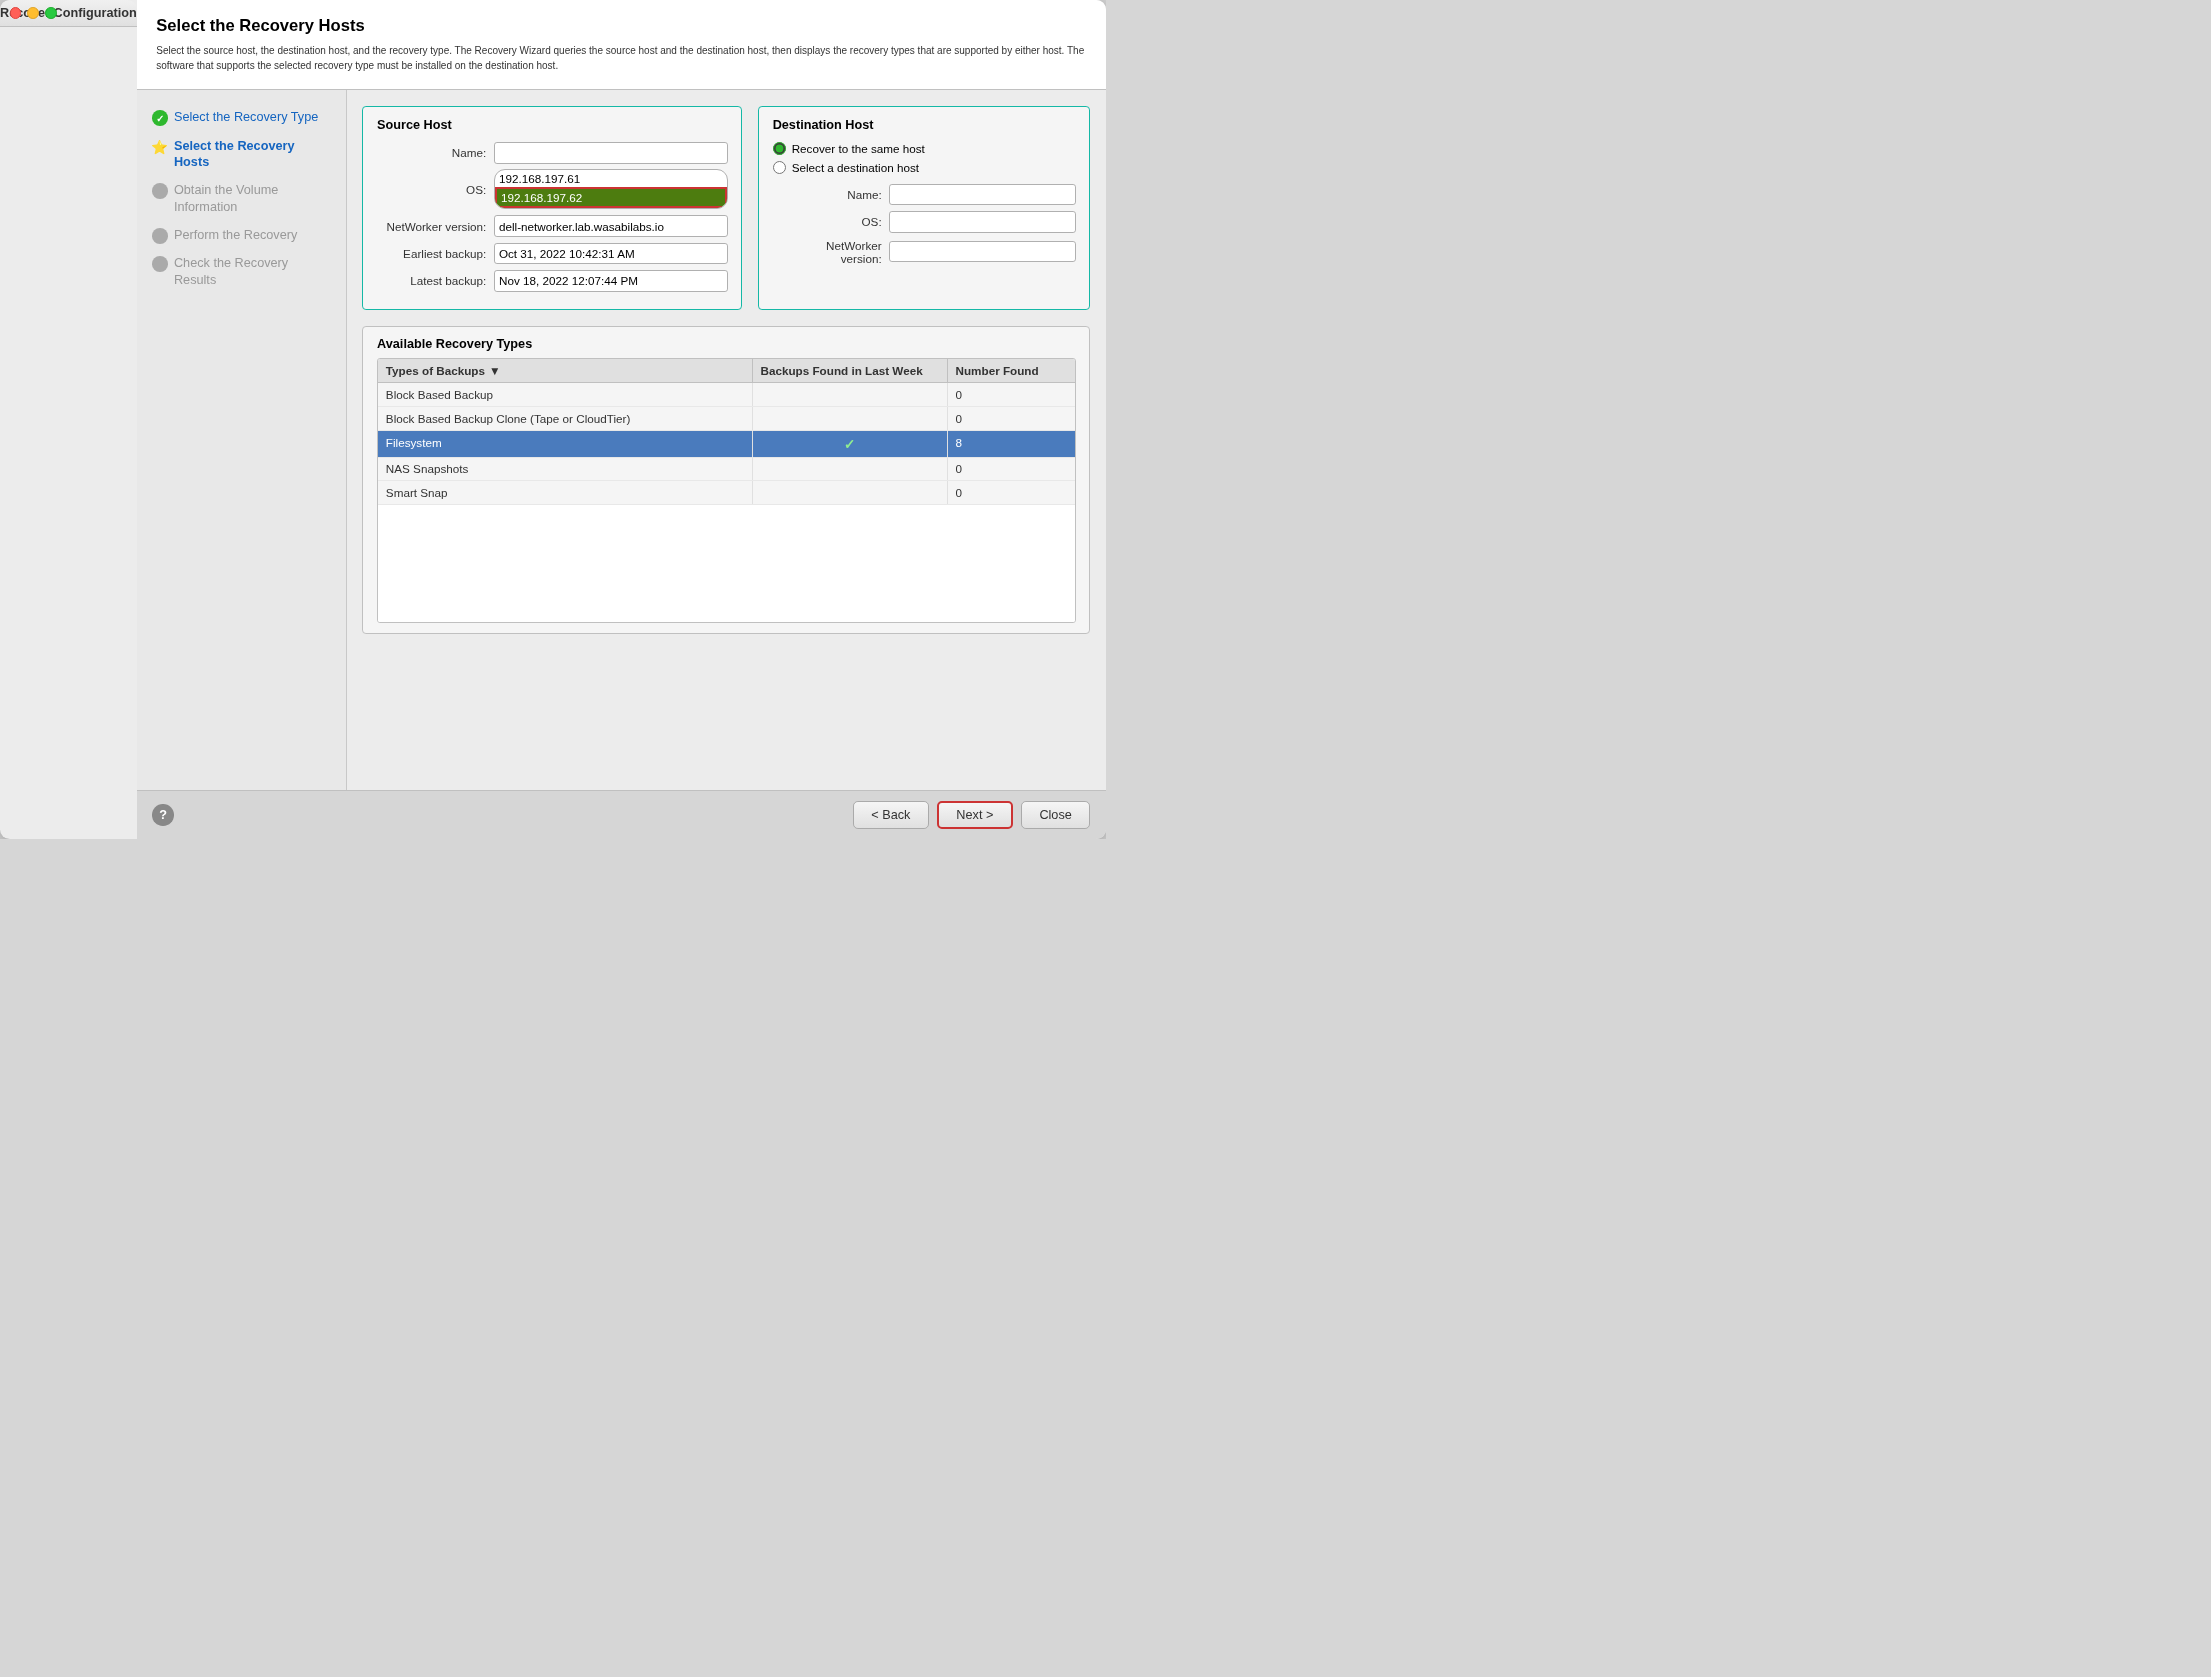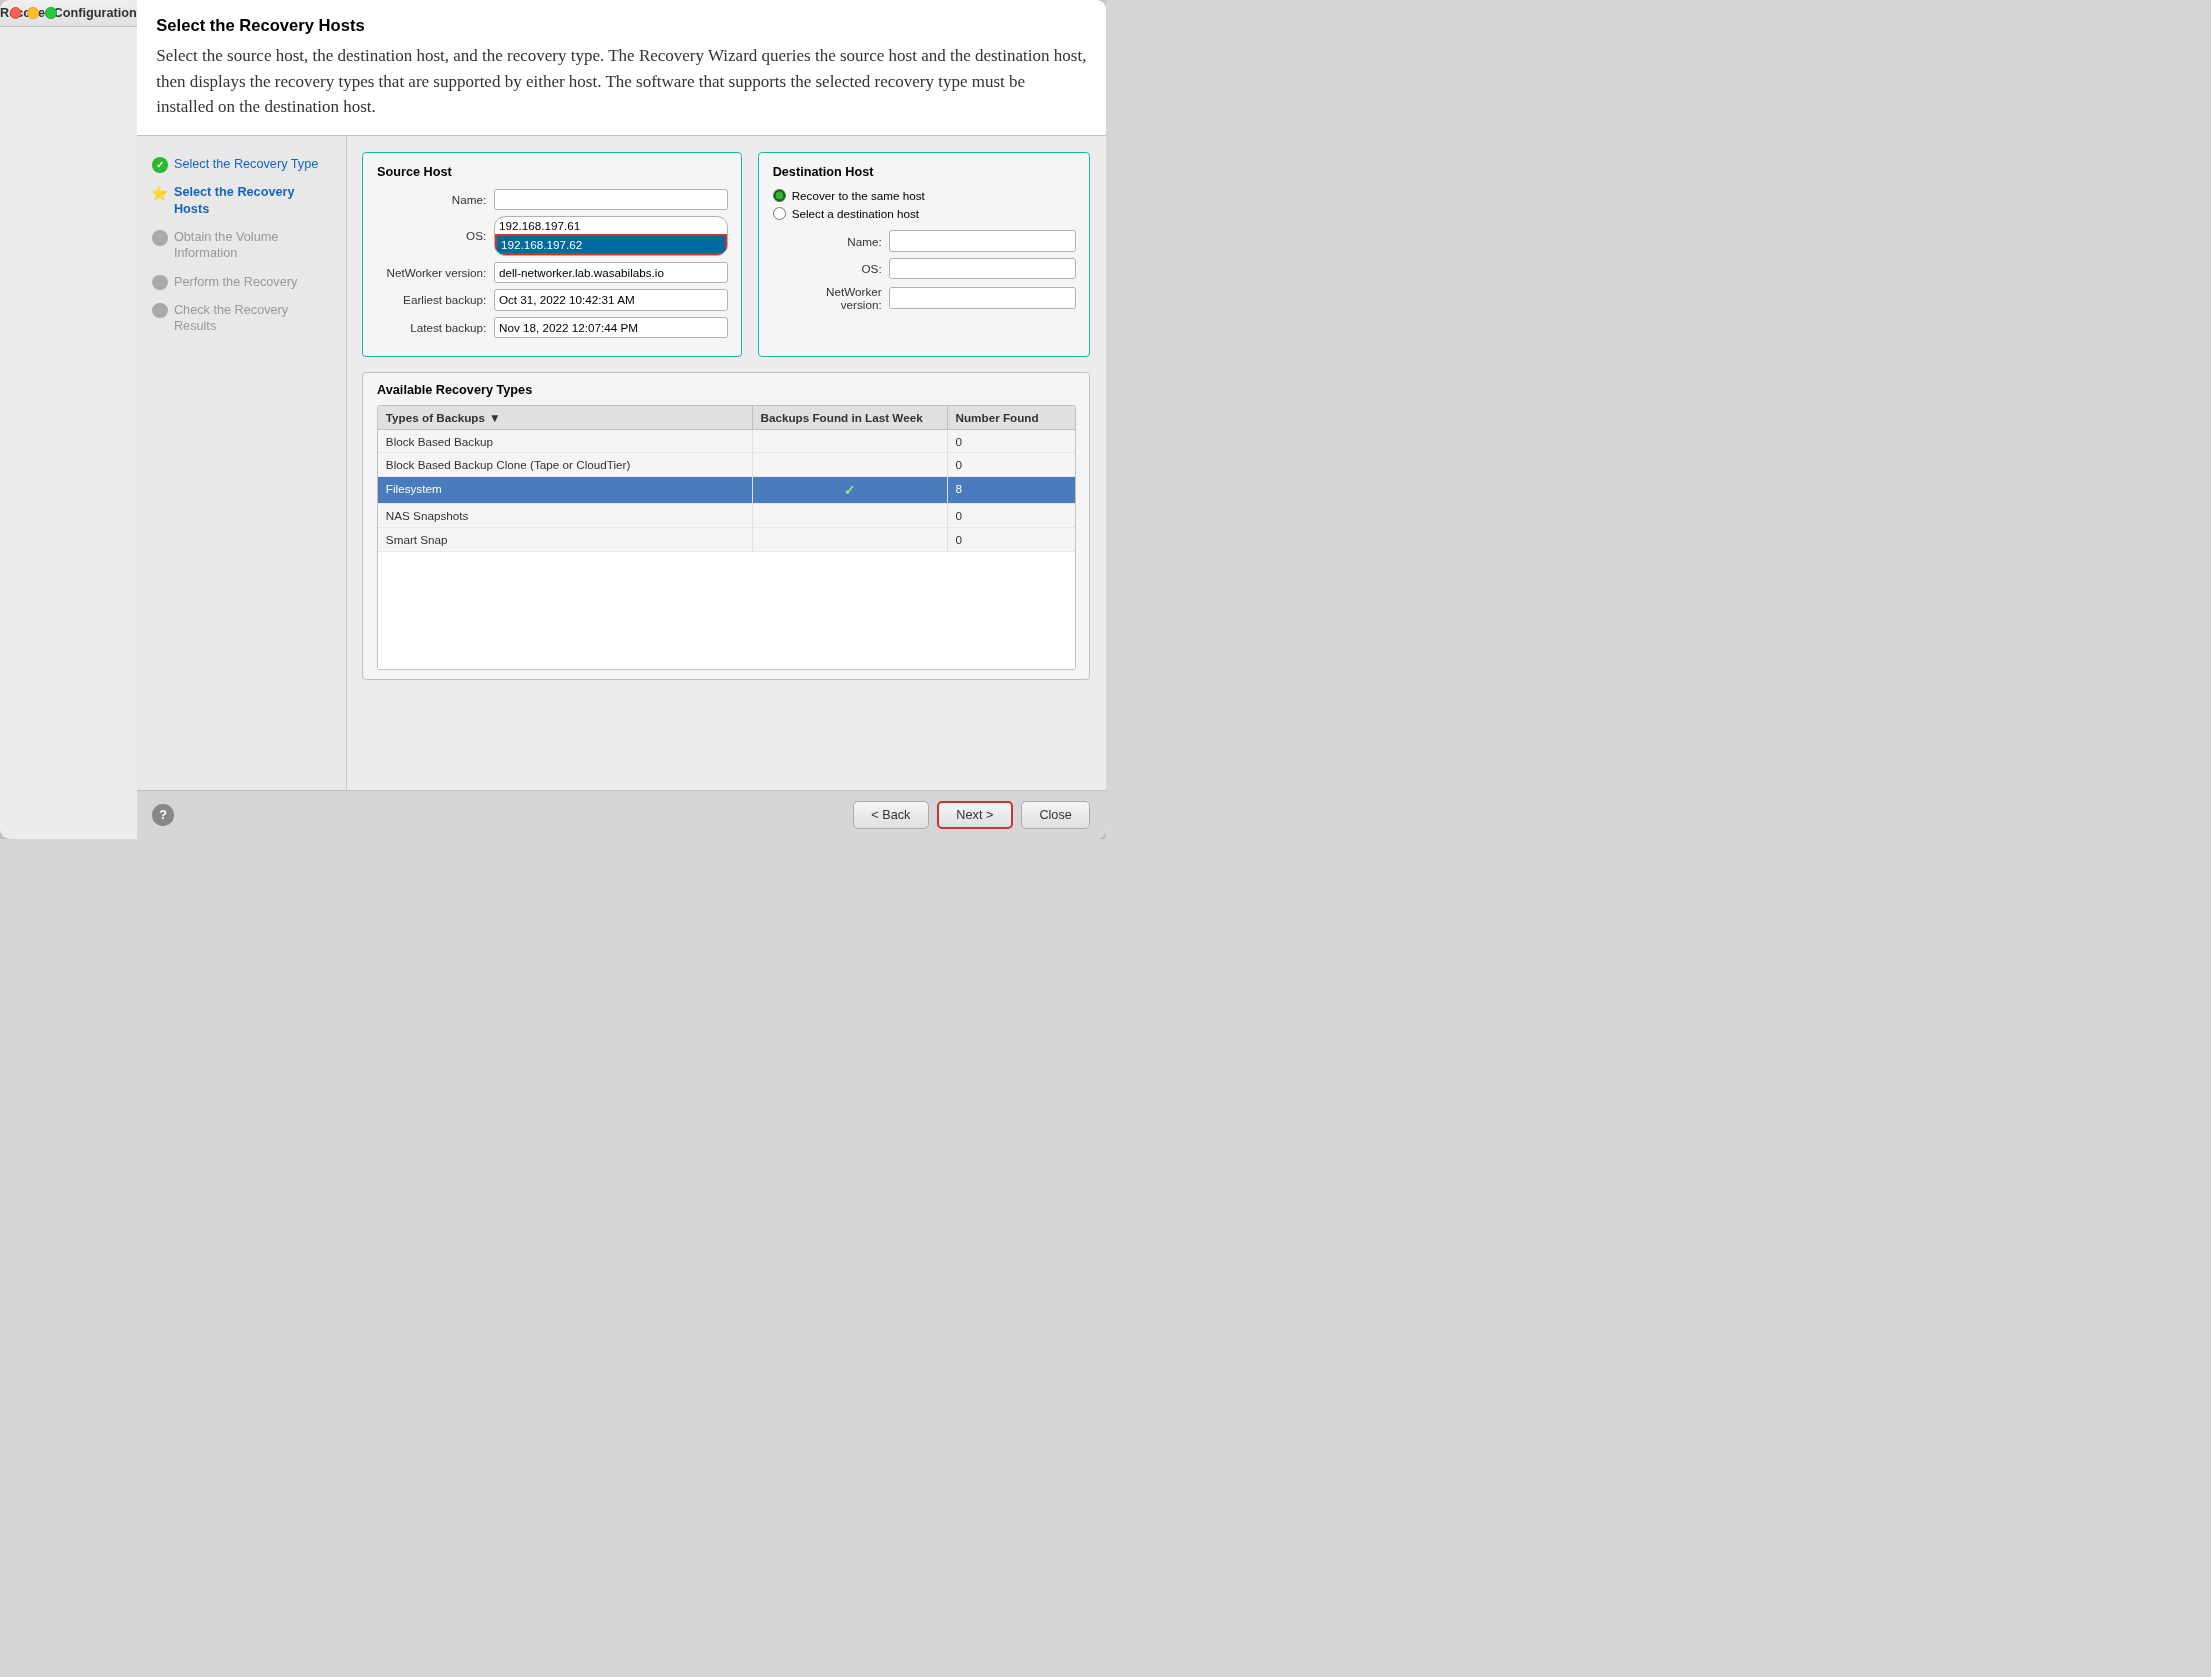--- a/index.html
+++ b/index.html
@@ -64,25 +64,24 @@
       border-bottom: 1px solid #c0c0c0;
       flex-shrink: 0;
     }
     .header-title {
       font-size: 16.6px;
       font-weight: 700;
       color: #000;
       margin-bottom: 7.8px;
     }
     .header-desc {
-      font-size: 17px;
+      font-size: 10px;
       color: #333;
       line-height: 1.5;
       max-width: 1024px;
-      font-family: Liberation Serif, serif;
     }
     .main-area {
       display: flex;
       flex: 1;
       overflow: hidden;
     }
     .sidebar {
       width: 210px;
       background: #e8e8e8;
       padding: 15.6px 9.8px;
@@ -211,21 +210,21 @@
     }
     .os-option-normal {
       padding: 2px 3.9px;
       font-size: 11.7px;
       color: #000;
     }
     .os-option-selected {
       padding: 2px 3.9px;
       font-size: 11.7px;
       color: #000;
-      background: #0369a1;
+      background: #4d7c0f;
       color: white;
       border: 2px solid #cc3333;
     }
     .radio-group {
       display: flex;
       flex-direction: column;
       gap: 5.9px;
       margin-bottom: 9.8px;
     }
     .radio-item {

